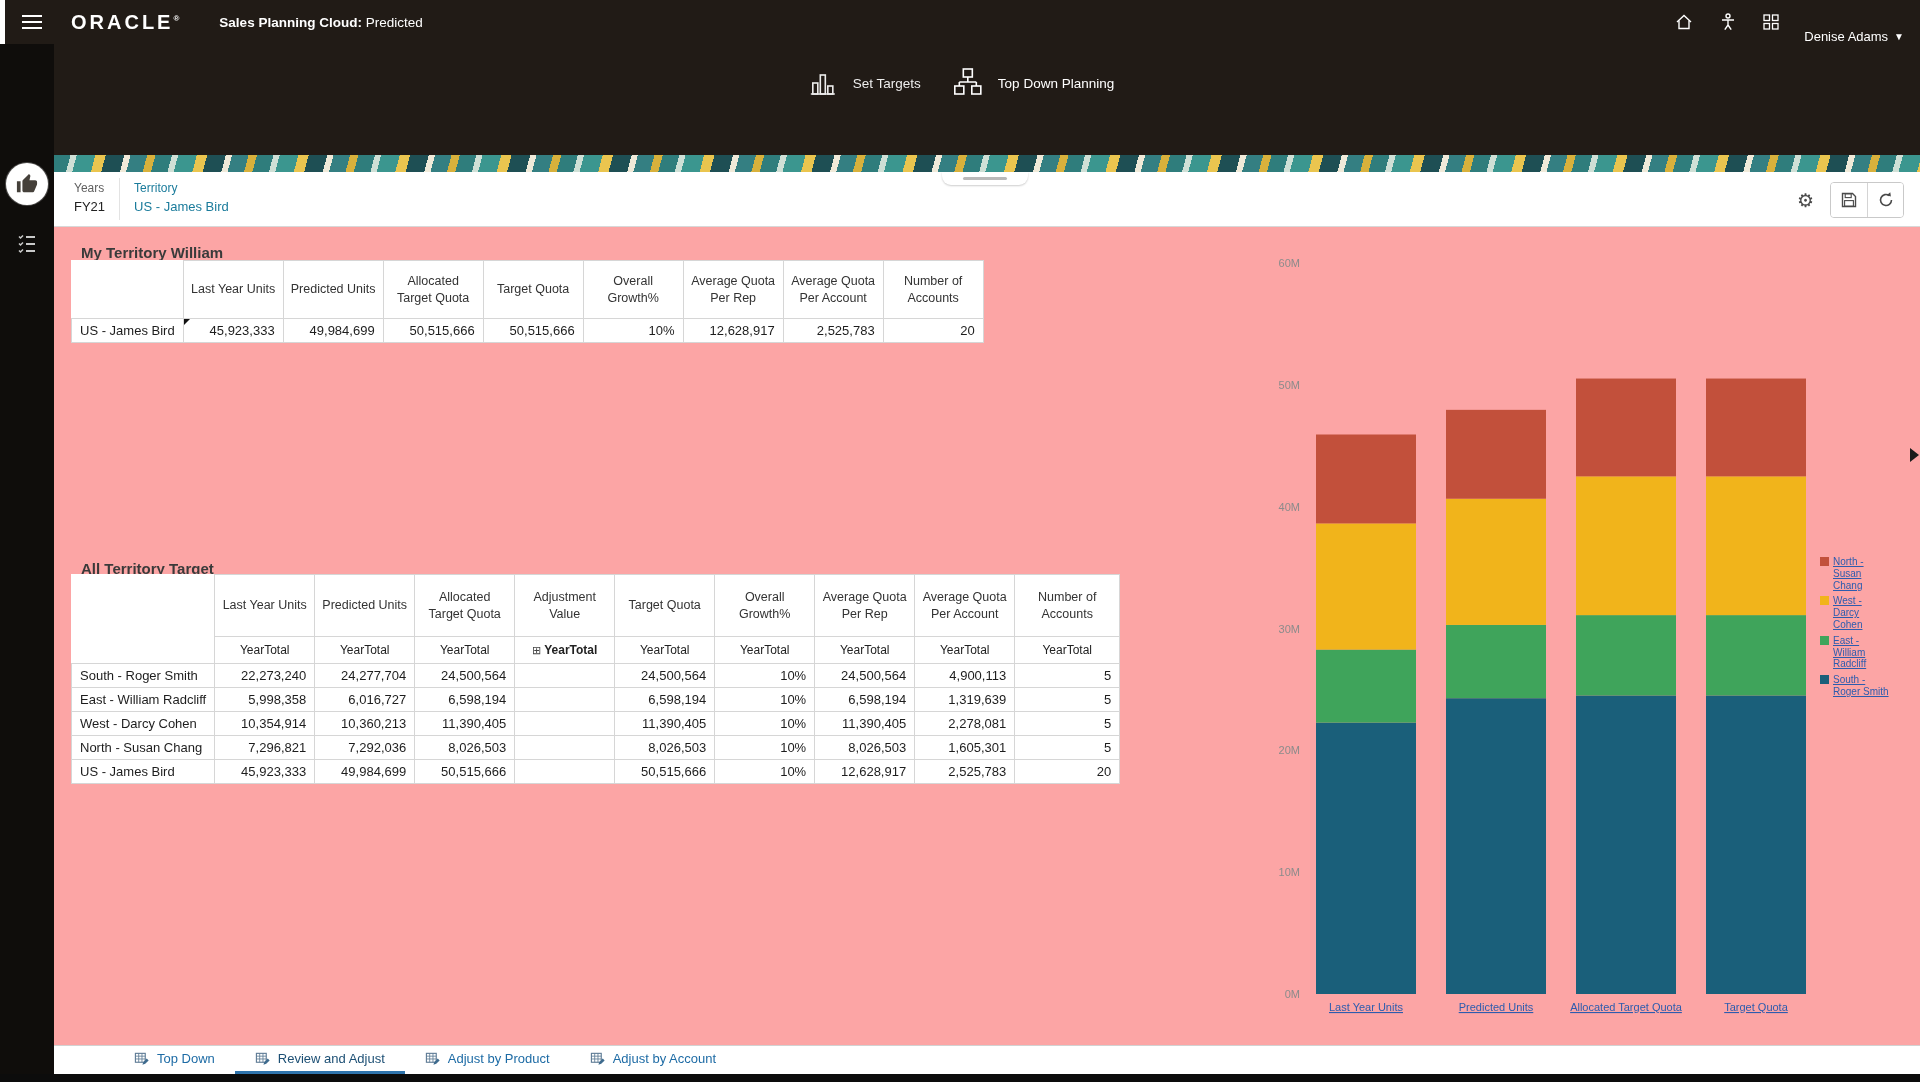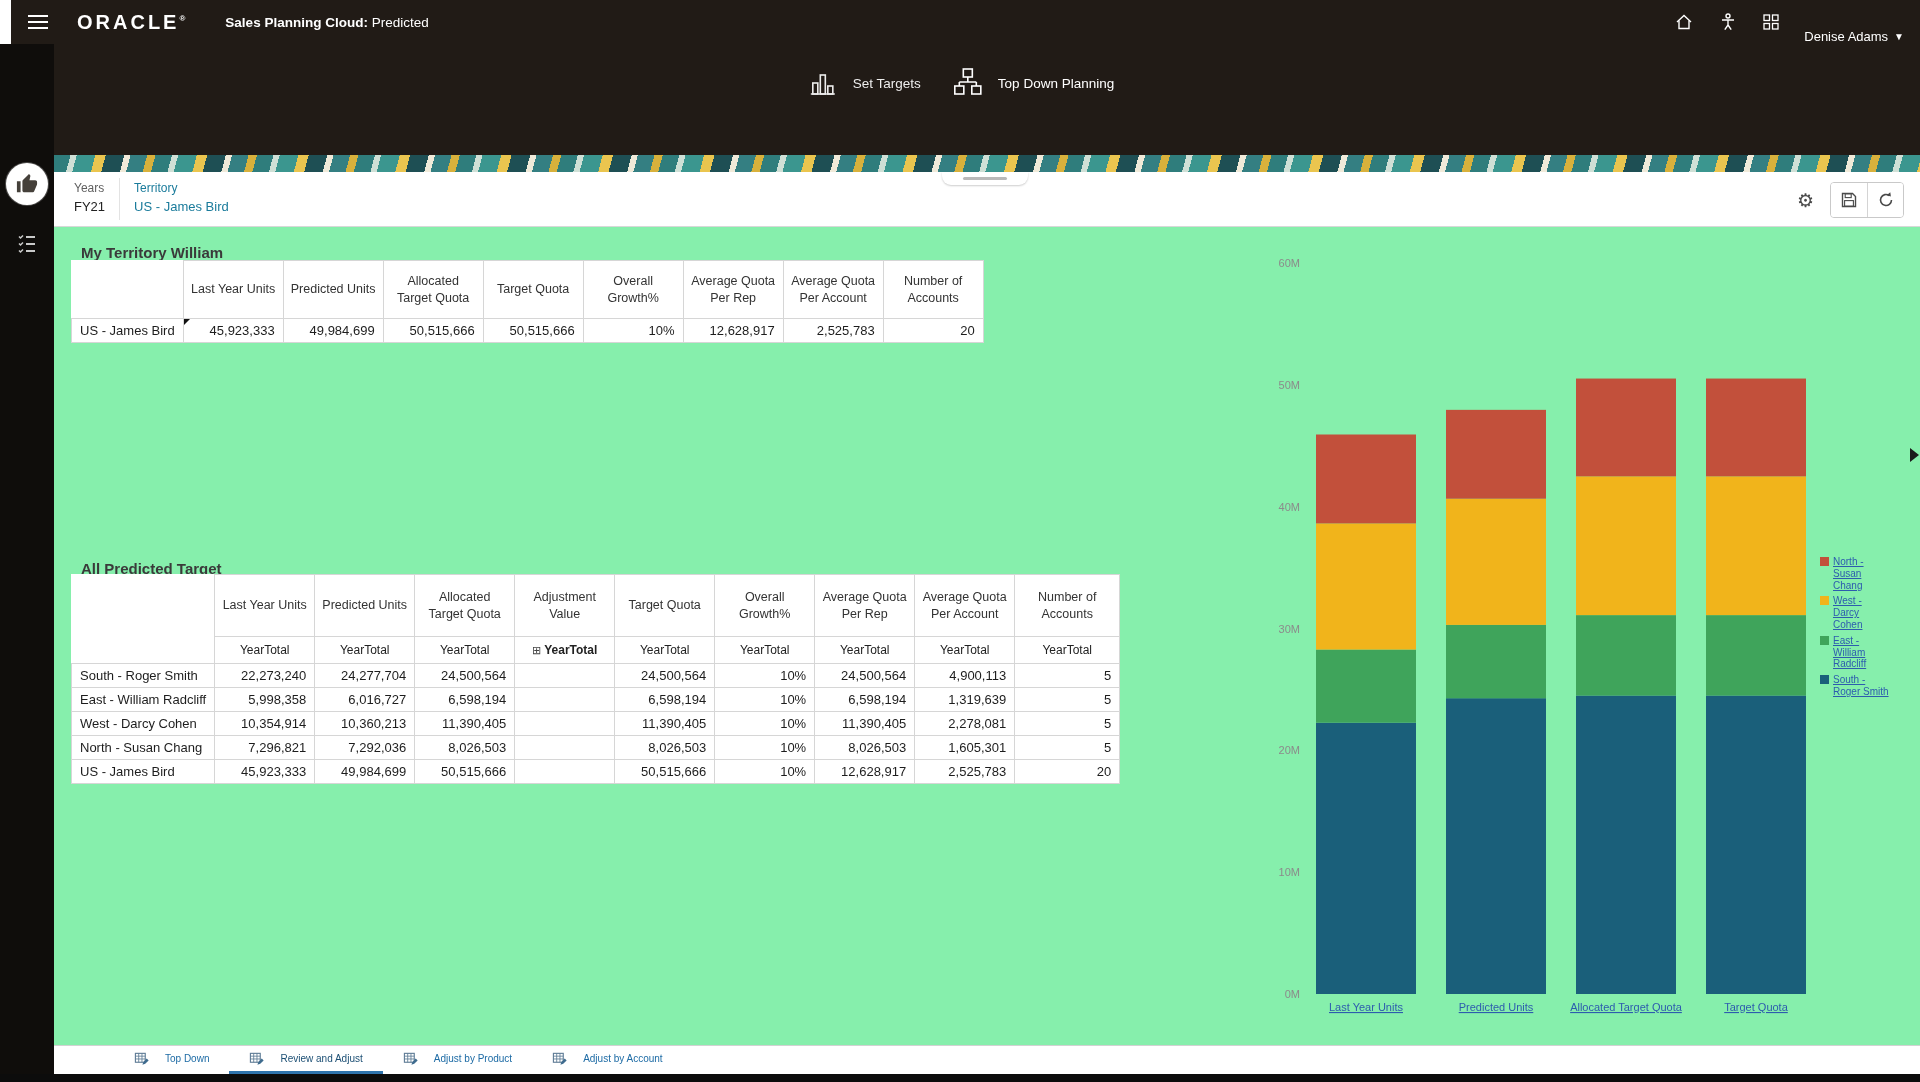--- a/index.html
+++ b/index.html
@@ -5,21 +5,21 @@
 <style>
   * { box-sizing: border-box; }
   html,body { margin:0; padding:0; }
   body {
     width:1920px; height:1082px; position:relative; overflow:hidden;
     background:#fff; font-family:"Liberation Sans", sans-serif;
     --accent:#1a7b9b; --tabblue:#1d6ba5; --chartblue:#2d5cae;
     --topbar:#211b16; --sidebar:#0f0d0b;
   }
   
-  .topbar { position:absolute; top:0; left:11px; right:0; height:44px; background:var(--topbar);
+  .topbar { position:absolute; top:0; left:5px; right:0; height:44px; background:var(--topbar);
     display:flex; align-items:center; color:#fff; z-index:6; }
   .hamburger { width:54px; display:flex; justify-content:center; align-items:center; cursor:pointer; }
   .brand { font-weight:bold; font-size:20px; letter-spacing:3px; margin-left:12px; }
   .brand sup { font-size:8px; letter-spacing:0; }
   .app-title { margin-left:40px; font-size:13.5px; }
   .app-title .b { font-weight:bold; }
   .top-actions { margin-left:auto; display:flex; align-items:center; gap:24px; padding-right:16px; }
   .top-ic { display:flex; align-items:center; cursor:pointer; }
   .user { display:flex; align-items:center; gap:6px; font-size:13px; cursor:pointer;margin-top:28px; }
   .caret { font-size:10px; }
@@ -38,21 +38,21 @@
     border-radius:0 0 9px 9px; box-shadow:0 1px 2px rgba(0,0,0,.2); z-index:7;
     display:flex; align-items:center; justify-content:center; cursor:pointer; }
   .handle-line { width:44px; height:3px; background:#b9b9b9; border-radius:2px; }
   
   .sidebar { position:absolute; top:44px; left:0; bottom:0; width:54px; background:var(--sidebar); z-index:5; }
   .side-circle { position:absolute; top:119px; left:6px; width:42px; height:42px; border-radius:50%;
     background:#fff; display:flex; align-items:center; justify-content:center; cursor:pointer;
     box-shadow:0 0 0 1px rgba(255,255,255,.25); }
   .side-task { position:absolute; top:188px; left:16px; cursor:pointer; }
   
-  .content { position:absolute; left:54px; top:172px; right:0; bottom:0; background:#86efac;border-radius:10px; }
+  .content { position:absolute; left:54px; top:172px; right:0; bottom:0; background:#fca5a5;border-radius:10px; }
   .pov { position:absolute; top:0; left:0; right:0; height:55px; border-bottom:1px solid #d8d8d8; background:#fff; }
   .pov-left { display:flex; height:100%; padding-left:20px; }
   .pov-col { display:flex; flex-direction:column; padding:9px 14px 0 0; cursor:pointer; }
   .pov-label { font-size:12px; color:#5f5f5f; }
   .pov-value { font-size:13px; color:#222; margin-top:4px; }
   .pov-col.link .pov-label, .pov-col.link .pov-value { color:var(--accent); }
   .pov-sep { width:1px; background:#e3e3e3; margin:6px 14px 6px 0; }
   .pov-actions { position:absolute; right:16px; top:10px; display:flex; align-items:center; gap:16px; }
   .gear { font-size:19px; color:#4a4a4a; cursor:pointer; line-height:1; }
   .btn-group { display:flex; border:1px solid #c9c9c9; border-radius:4px; overflow:hidden; }
@@ -83,21 +83,21 @@
   .chart-wrap svg { overflow:visible; }
   .tick { font-size:11px; fill:#8b8b8b; font-family:"Liberation Sans", sans-serif; }
   .cat { font-size:11px; fill:var(--chartblue); text-decoration:underline; font-family:"Liberation Sans", sans-serif; cursor:pointer; }
   .legend { position:absolute; left:1766px; top:384px; width:70px; }
   .lg-item { display:flex; gap:4px; margin-bottom:4px; cursor:pointer; }
   .sw { width:9px; height:9px; flex:0 0 9px; margin-top:1px; }
   .lg-tx { font-size:10px; line-height:1.18; color:var(--chartblue); text-decoration:underline; word-wrap:break-word; }
   
   .tabbar { position:absolute; left:0; right:0; top:873px; height:29px; background:#fff;
     border-top:1px solid #d2d2d2; display:flex; align-items:stretch; padding-left:60px; z-index:3; }
-  .tab { display:flex; align-items:center; gap:16px; padding:0 20px; font-size:10px;
+  .tab { display:flex; align-items:center; gap:8px; padding:0 20px; font-size:13px;
     color:var(--tabblue); cursor:pointer; border-bottom:3px solid transparent; }
   .tab.active { color:#1c4f74; font-weight:normal; border-bottom:3px solid #2f74ad; }
   .bottom-strip { position:absolute; left:0; right:0; bottom:0; height:8px; background:#0c0c0c; z-index:8; }
   .edge-arrow { position:absolute; right:1px; top:448px; width:0; height:0;
     border-top:7px solid transparent; border-bottom:7px solid transparent; border-left:9px solid #1b1b1b;
     z-index:4; cursor:pointer; }
 </style>
 </head>
 <body style="--accent: #1a7b9b; --tabblue: #1d6ba5; --chartblue: #2d5cae; --topbar: #211b16; --sidebar: #0f0d0b;">
 
@@ -249,21 +249,21 @@
           <td class="val">50,515,666</td>
           <td class="val">50,515,666</td>
           <td class="val">10%</td>
           <td class="val">12,628,917</td>
           <td class="val">2,525,783</td>
           <td class="val">20</td>
         </tr>
       </tbody>
     </table>
 
-  <h2 class="section-title t2">All Predicted Target</h2>
+  <h2 class="section-title t2">All Territory Target</h2>
   <table class="grid tbl2" id="tbl2">
       <colgroup>
         <col style="width: 129px;">
         <col style="width: 100px;">
         <col style="width: 100px;">
         <col style="width: 100px;">
         <col style="width: 100px;">
         <col style="width: 100px;">
         <col style="width: 100px;">
         <col style="width: 100px;">

